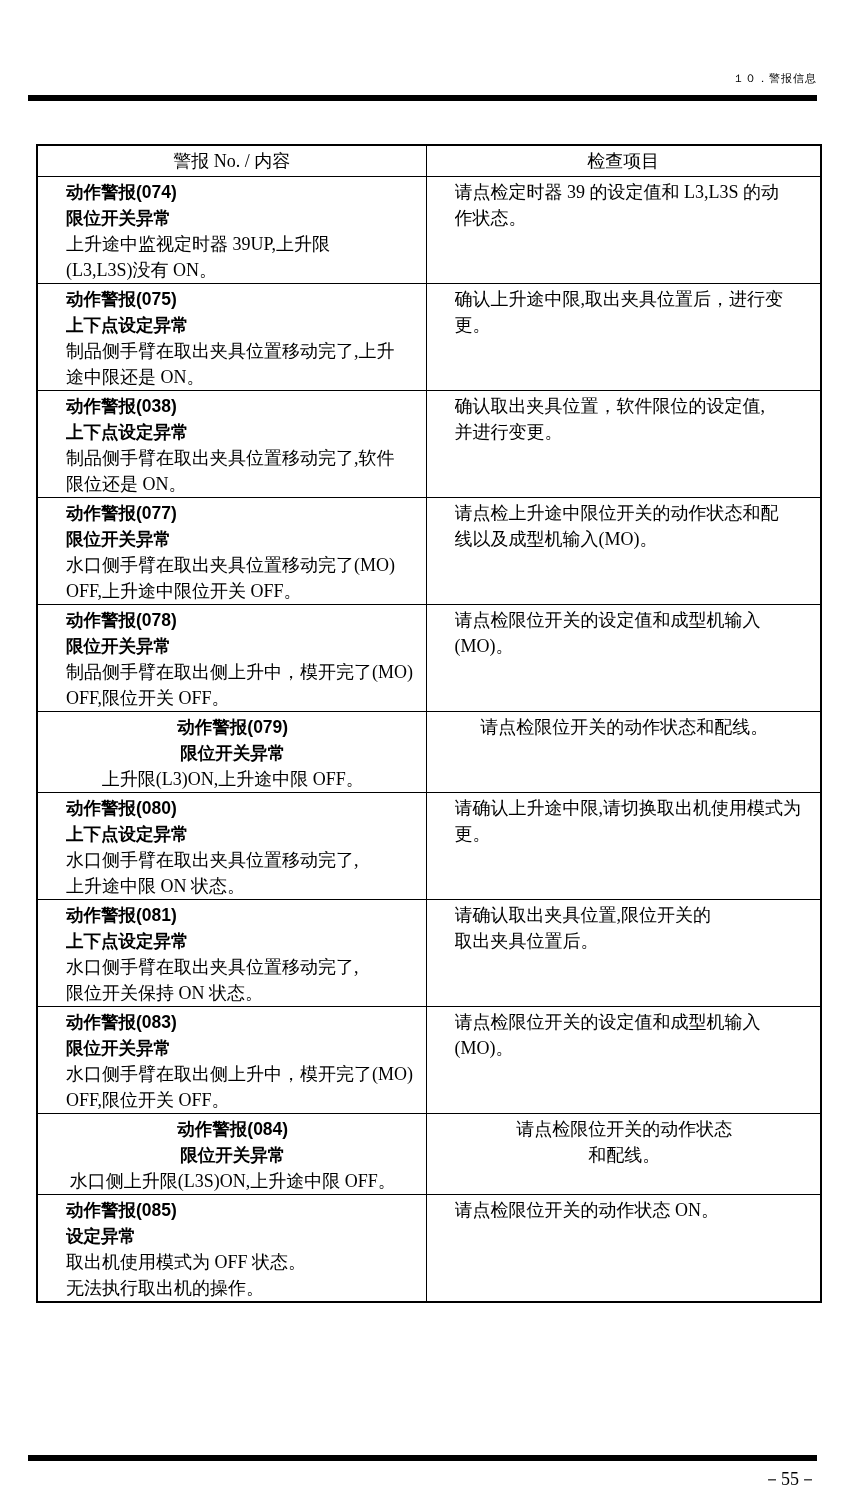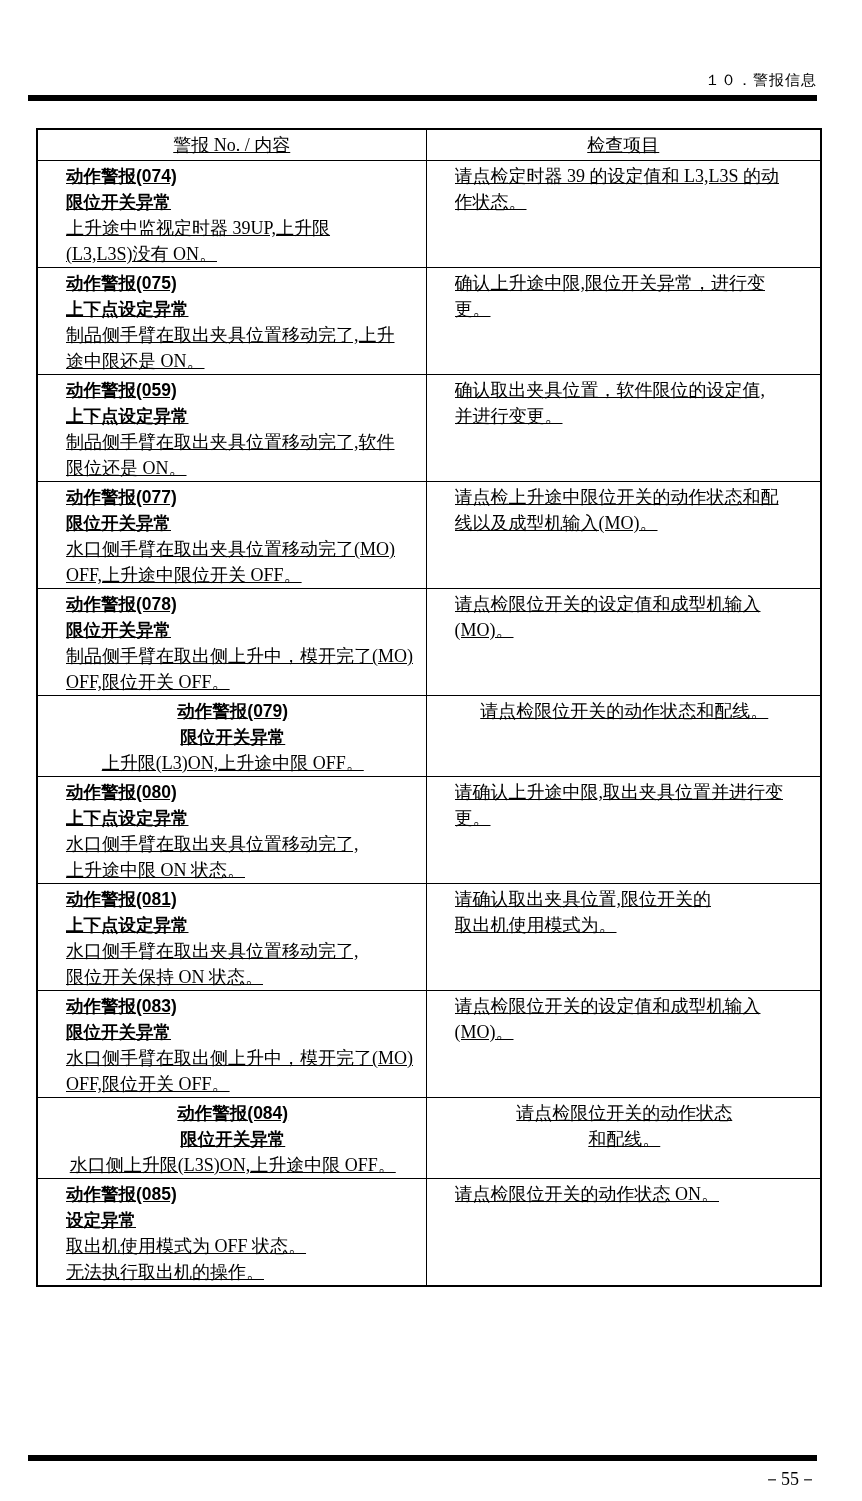--- a/index.html
+++ b/index.html
@@ -3,31 +3,30 @@
 <meta charset="utf-8">
 <style>
   html,body{margin:0;padding:0;}
   body{
     width:862px;height:1501px;position:relative;
     background:#ffffff;color:#000;
     font-family:"Liberation Serif","DejaVu Serif",serif;
   }
   .page-title{
     position:absolute;top:71px;right:45px;
-    font-size:15px;letter-spacing:1px;white-space:nowrap;
+    font-size:11px;letter-spacing:1px;white-space:nowrap;
   }
   .header-rule{
     position:absolute;left:28px;right:45px;top:95px;height:6px;background:#000;
   }
   .alarm-table{
-    position:absolute;left:36px;top:128px;width:784px;
+    position:absolute;left:36px;top:144px;width:784px;
     border-collapse:collapse;table-layout:fixed;
     border:2px solid #000;
     font-size:18px;
-    text-decoration:underline;
   }
   .alarm-table col.c1{width:389px;}
   .alarm-table col.c2{width:395px;}
   .alarm-table th{
     border:1px solid #000;height:30px;
     font-weight:normal;font-size:18px;text-align:center;vertical-align:middle;
     padding:0;
   }
   .alarm-table td{
     border:1px solid #000;vertical-align:top;
@@ -80,27 +79,27 @@
         </td>
       </tr>
       <tr class="r4">
         <td>
           <div class="line b">动作警报(075)</div>
           <div class="line b">上下点设定异常</div>
           <div class="line">制品侧手臂在取出夹具位置移动完了,上升</div>
           <div class="line">途中限还是 ON。</div>
         </td>
         <td>
-          <div class="line">确认上升途中限,限位开关异常，进行变</div>
+          <div class="line">确认上升途中限,取出夹具位置后，进行变</div>
           <div class="line">更。</div>
         </td>
       </tr>
       <tr class="r4">
         <td>
-          <div class="line b">动作警报(059)</div>
+          <div class="line b">动作警报(038)</div>
           <div class="line b">上下点设定异常</div>
           <div class="line">制品侧手臂在取出夹具位置移动完了,软件</div>
           <div class="line">限位还是 ON。</div>
         </td>
         <td>
           <div class="line">确认取出夹具位置，软件限位的设定值,</div>
           <div class="line">并进行变更。</div>
         </td>
       </tr>
       <tr class="r4">
@@ -138,34 +137,34 @@
         </td>
       </tr>
       <tr class="r4">
         <td>
           <div class="line b">动作警报(080)</div>
           <div class="line b">上下点设定异常</div>
           <div class="line">水口侧手臂在取出夹具位置移动完了,</div>
           <div class="line">上升途中限 ON 状态。</div>
         </td>
         <td>
-          <div class="line">请确认上升途中限,取出夹具位置并进行变</div>
+          <div class="line">请确认上升途中限,请切换取出机使用模式为</div>
           <div class="line">更。</div>
         </td>
       </tr>
       <tr class="r4">
         <td>
           <div class="line b">动作警报(081)</div>
           <div class="line b">上下点设定异常</div>
           <div class="line">水口侧手臂在取出夹具位置移动完了,</div>
           <div class="line">限位开关保持 ON 状态。</div>
         </td>
         <td>
           <div class="line">请确认取出夹具位置,限位开关的</div>
-          <div class="line">取出机使用模式为。</div>
+          <div class="line">取出夹具位置后。</div>
         </td>
       </tr>
       <tr class="r4">
         <td>
           <div class="line b">动作警报(083)</div>
           <div class="line b">限位开关异常</div>
           <div class="line">水口侧手臂在取出侧上升中，模开完了(MO)</div>
           <div class="line">OFF,限位开关 OFF。</div>
         </td>
         <td>

